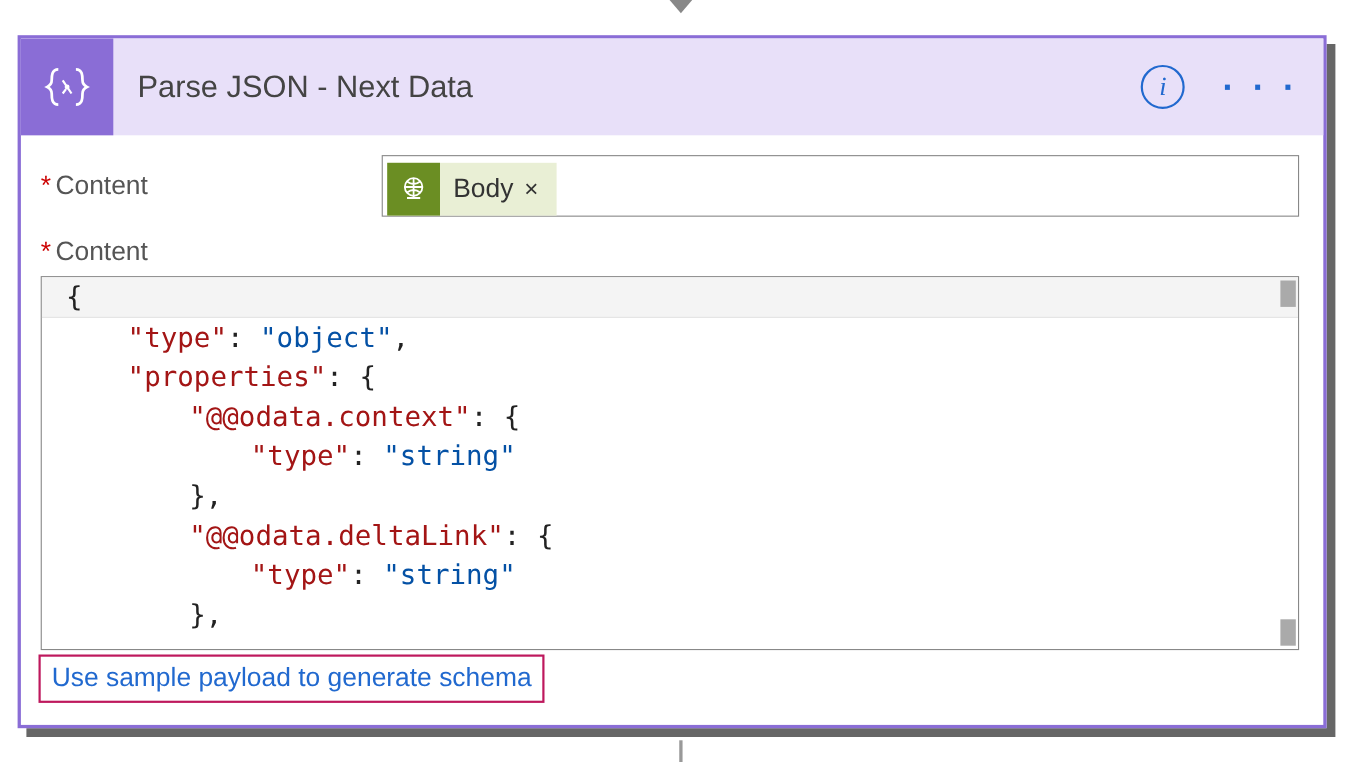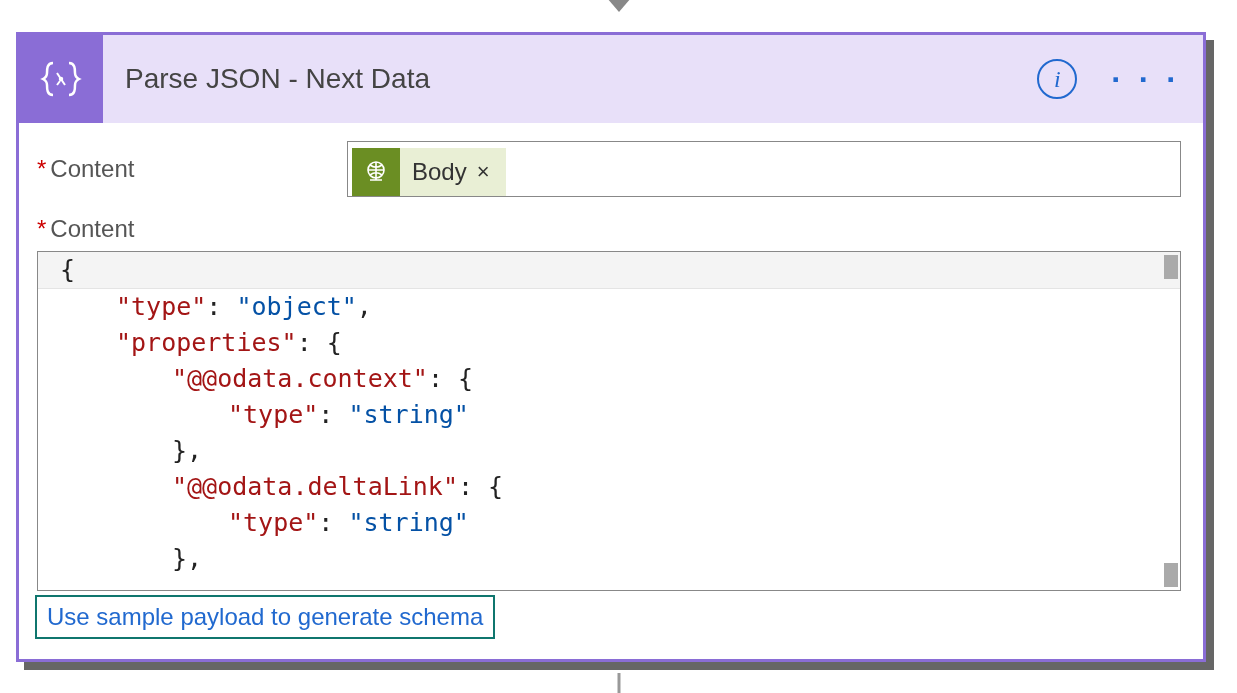--- a/index.html
+++ b/index.html
@@ -163,21 +163,21 @@
       background: #aaa;
     }
     .c-punc { color: #222; }
     .c-key { color: #a31515; }
     .c-val { color: #0451a5; }
     .c-brace { color: #222; }
     .generate-link {
       display: inline-block;
       margin-top: 4px;
       margin-left: -2px;
-      border: 2px solid #0f766e;
+      border: 2px solid #be185d;
       color: #2169cf;
       font-size: 24px;
       padding: 6px 10px;
       cursor: pointer;
       background: #fff;
     }
     .connector-line {
       position: absolute;
       left: 50%;
       transform: translateX(-50%);

